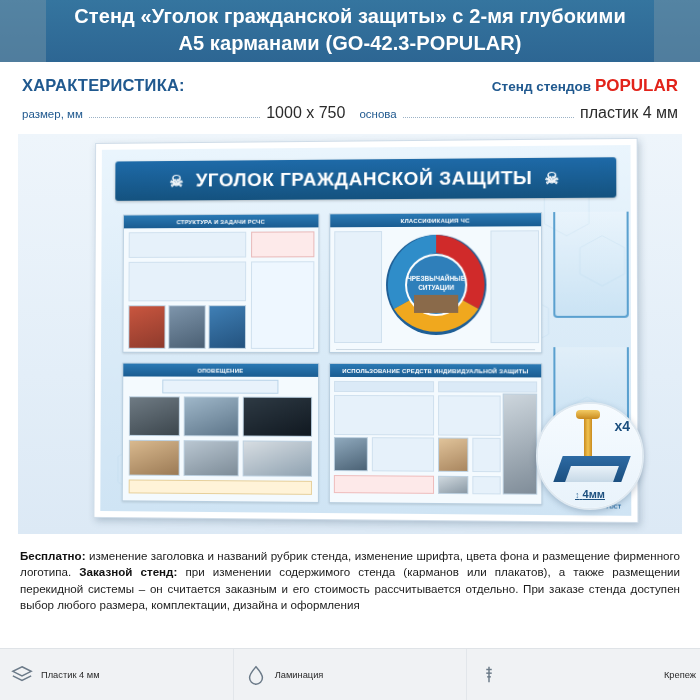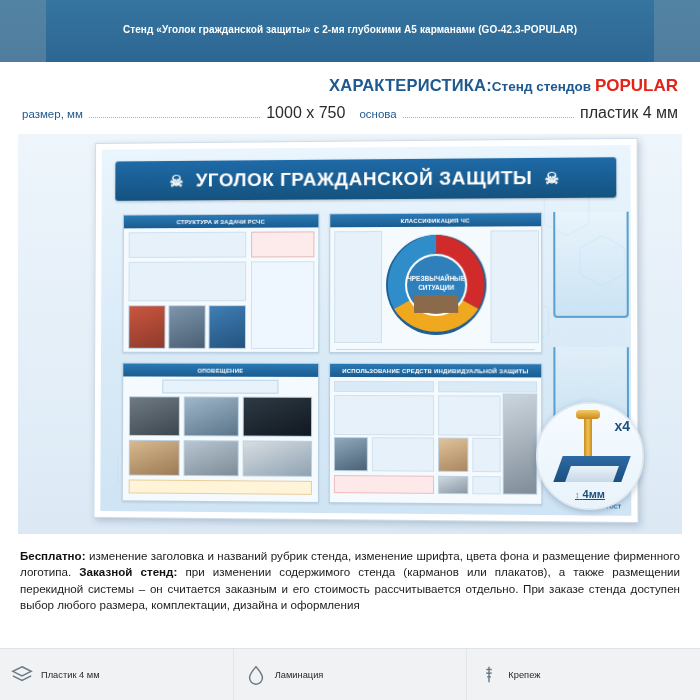--- a/index.html
+++ b/index.html
@@ -17,33 +17,33 @@
     position: relative;
     height: 62px;
     background: #2f6ea5;
     background: linear-gradient(180deg,#35759f 0%, #2d6693 100%);
     color: #ffffff;
     display: flex; align-items: center; justify-content: center;
     text-align: center;
     padding: 4px 70px 6px 70px;
   }
   .banner-title {
-    font-size: 10px; font-weight: bold; line-height: 1.35;
+    font-size: 20px; font-weight: bold; line-height: 1.35;
     letter-spacing: .1px;
   }
   .banner-corner-l, .banner-corner-r {
     position: absolute; top: 0; width: 46px; height: 62px;
     background: #6d8fa5; opacity: .55;
   }
   .banner-corner-l { left: 0; }
   .banner-corner-r { right: 0; }
 
   
   .specs { padding: 14px 22px 2px 22px; }
-  .spec-row1 { display: flex; align-items: baseline; justify-content: flex-end; }
+  .spec-row1 { display: flex; align-items: baseline; justify-content: space-between; }
   .spec-head {
     color: #20598f; font-size: 16.5px; font-weight: bold; letter-spacing:.2px;
   }
   .series { font-size: 13.5px; font-weight: bold; color:#20598f; }
   .series .pop { color: #e2231a; font-size: 17px; }
   .spec-row2 {
     display: flex; align-items: baseline; margin-top: 8px;
     font-size: 11.5px; color: #20598f;
   }
   .spec-label { white-space: nowrap; }
@@ -160,21 +160,21 @@
     position: absolute; left: 0; right: 0; bottom: 0; height: 52px;
     background: #f0f2f4; border-top: 1px solid #dfe3e7;
     display: flex; align-items: center;
   }
   .feature {
     flex: 1 1 0; display: flex; align-items: center; gap: 7px;
     padding: 0 4px 0 10px; height: 100%;
     border-right: 1px solid #e2e6ea;
     font-size: 9.3px; color: #2a2a2a;
   }
-  .feature:last-child { border-right: none; }
+  .feature:last-child { border-right: none; justify-content: space-between; }
   .fic {
     width: 24px; height: 24px; flex: 0 0 24px;
     display: flex; align-items: center; justify-content: center;
     color: #6b7a88;
   }
   .fic svg { display:block; }
 </style>
 </head>
 <body>
 

